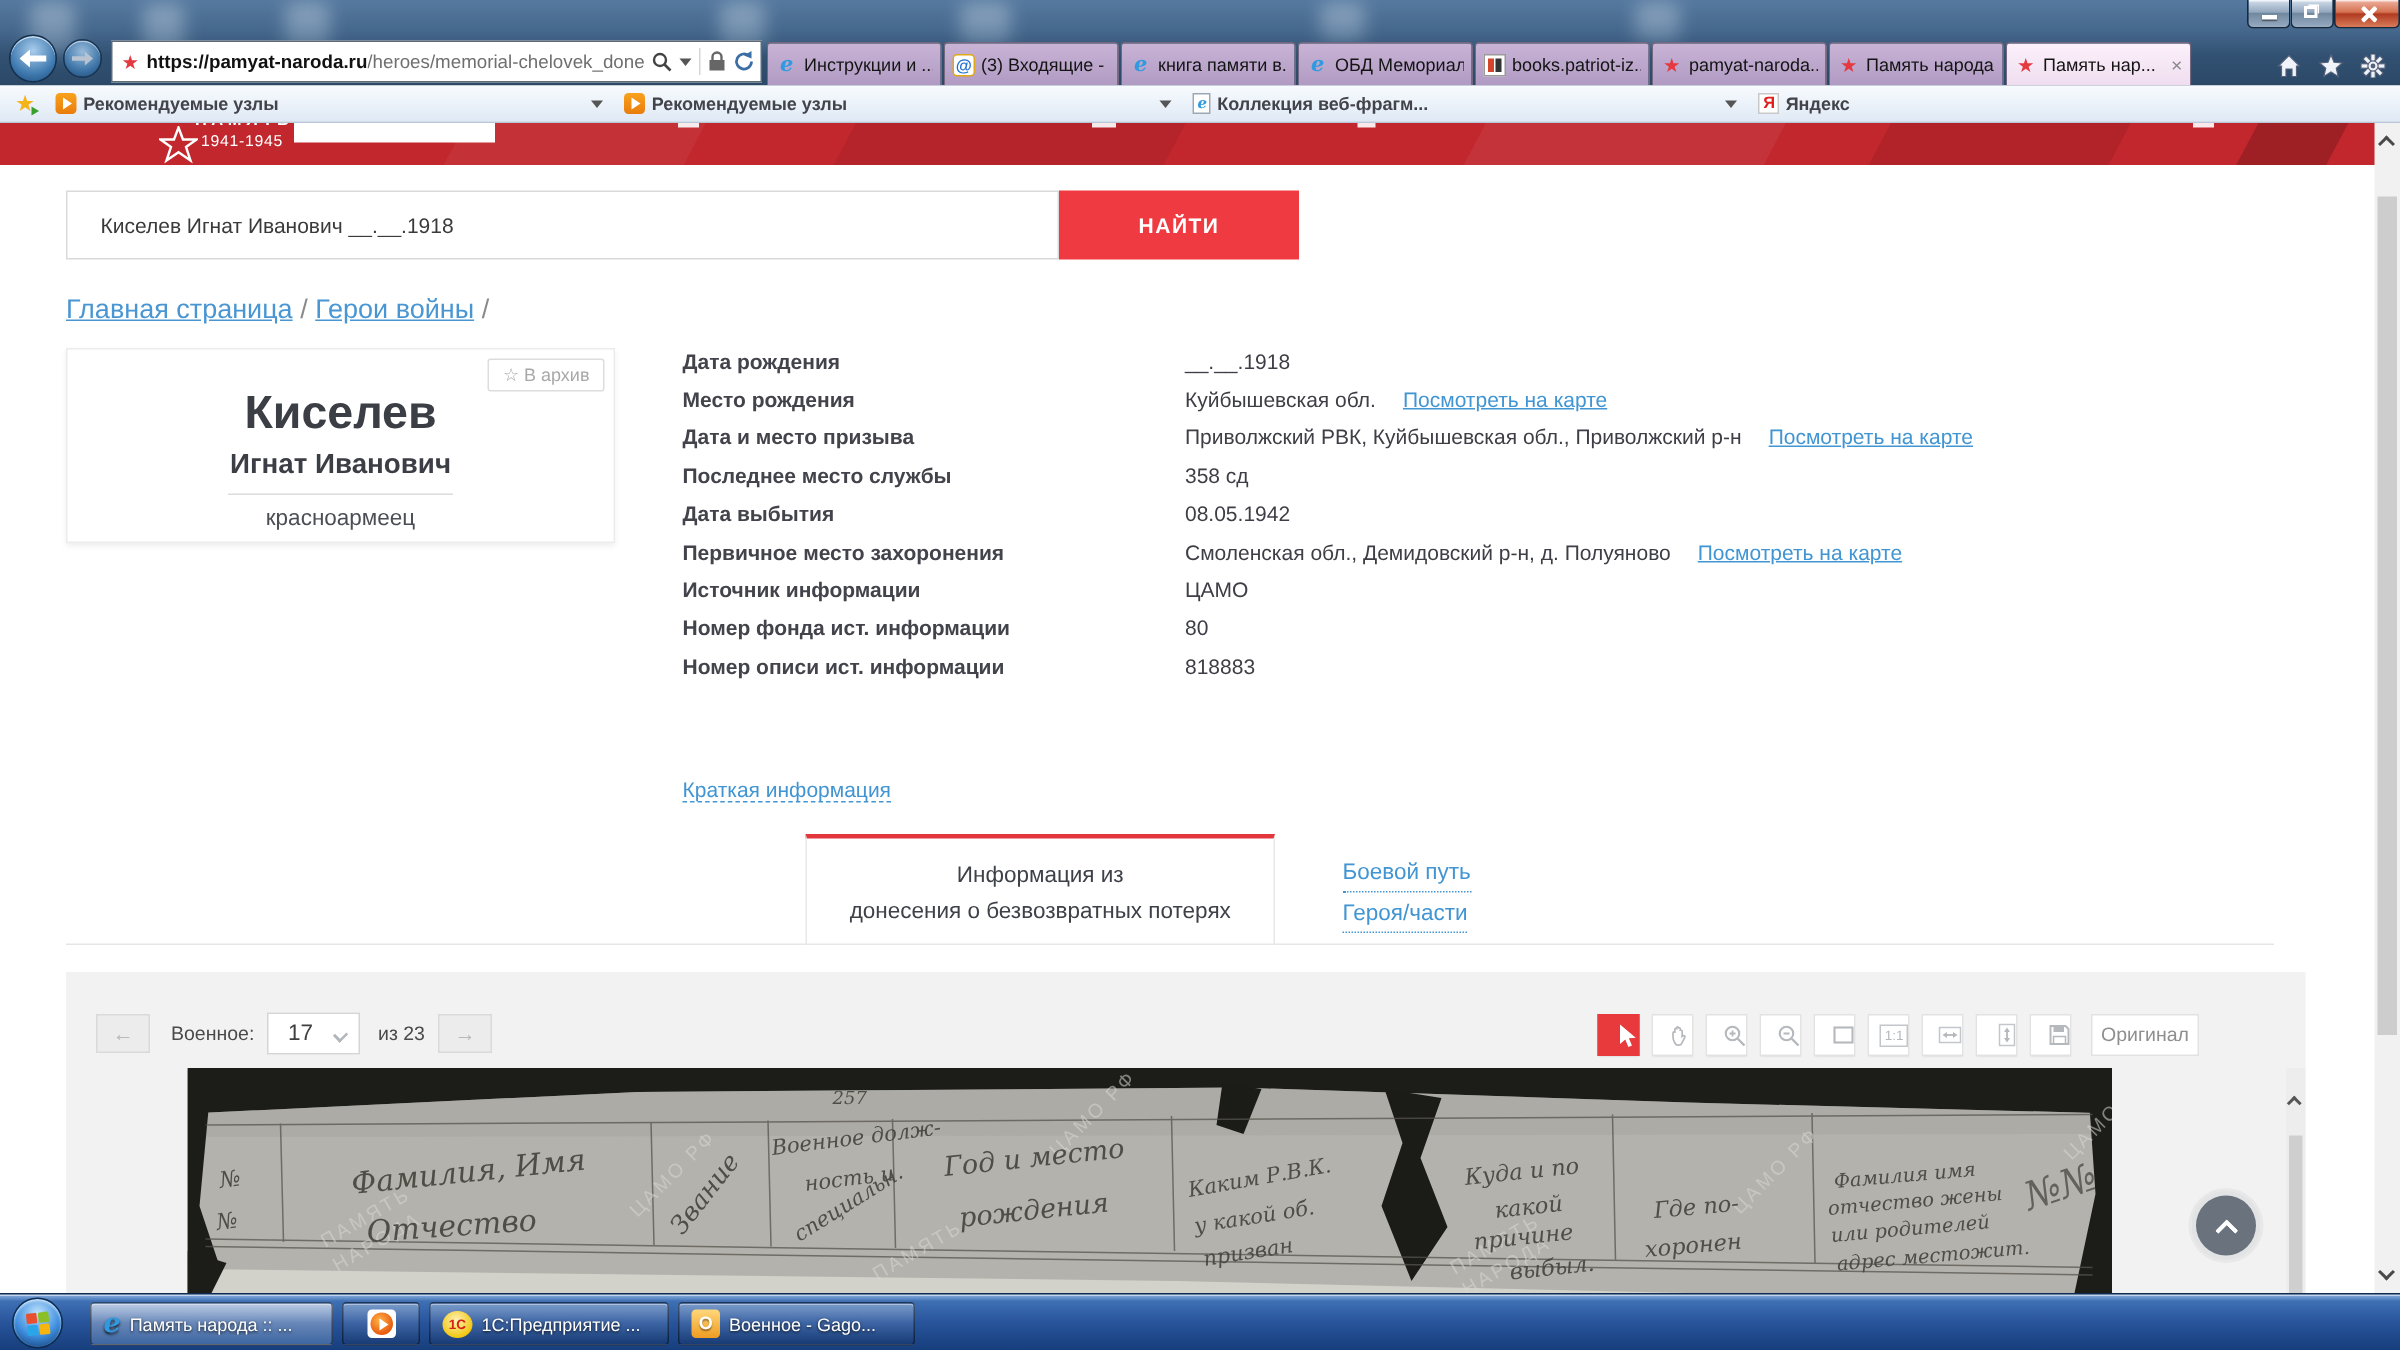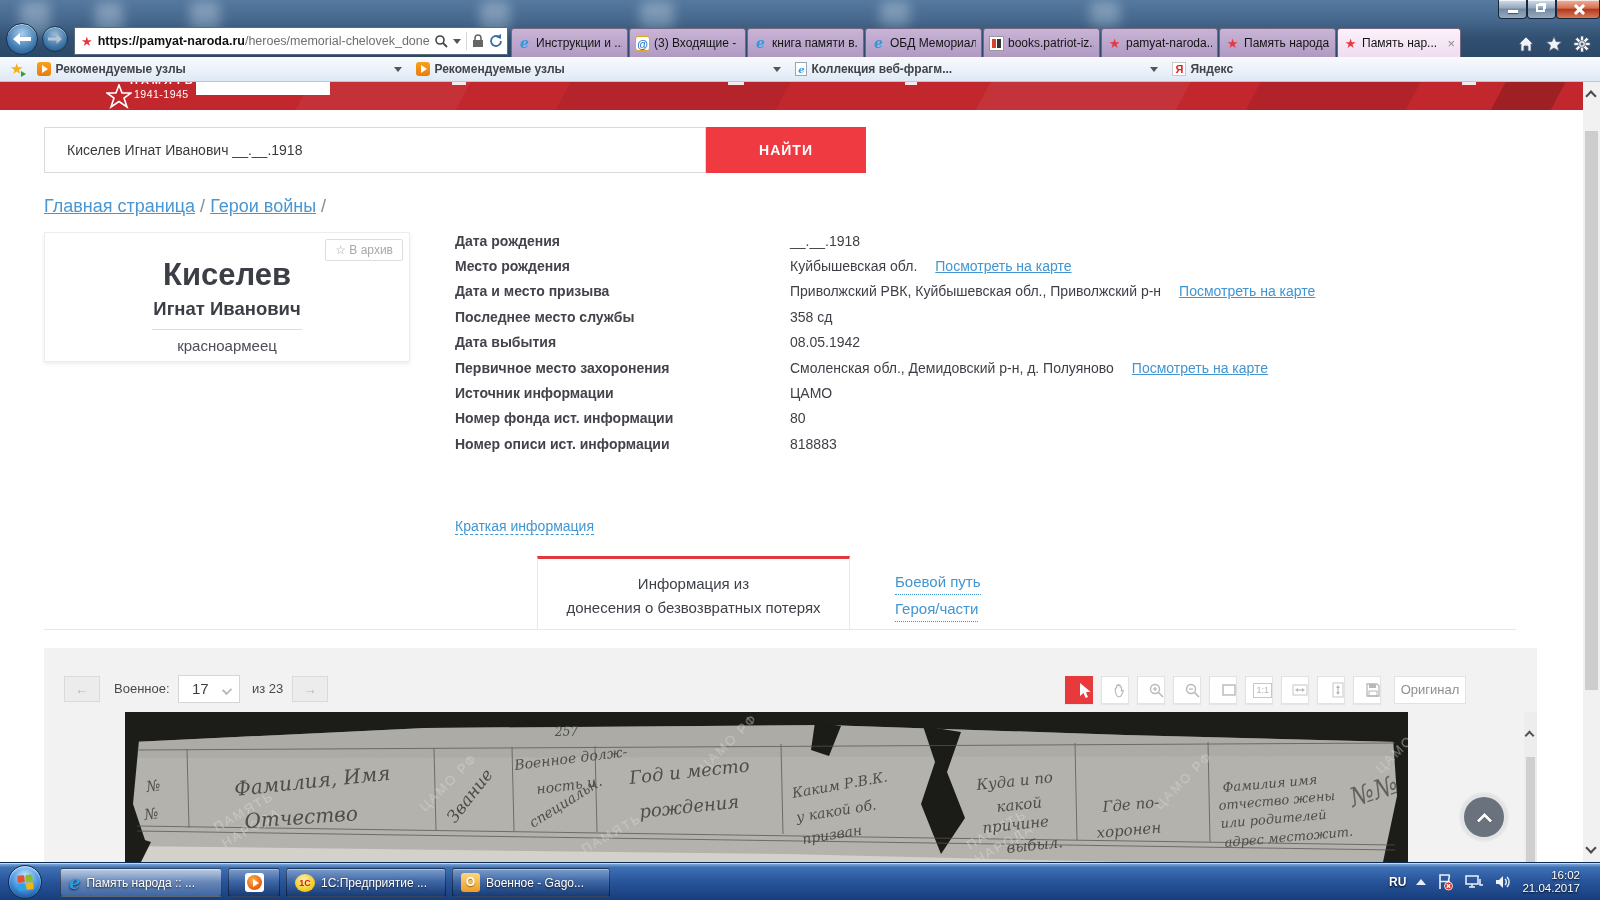--- a/index.html
+++ b/index.html
@@ -554,36 +554,13 @@
   </div>
   <div class="taskbtn" style="left:286px;width:160px">
     <span class="ic-1c">1С</span>
     <span class="tlab">1С:Предприятие ...</span>
   </div>
   <div class="taskbtn" style="left:452px;width:158px">
     <span class="ic-outlook">O</span>
     <span class="tlab">Военное - Gago...</span>
   </div>
 
-  <div id="tray">
-    <span id="tray-lang">RU</span>
-    <i class="tri-up"></i>
-    <svg width="18" height="18" viewBox="0 0 18 18">
-        <path d="M4 16 L4 2 L13 2 C14.5 4.5 11.5 5.5 13 8.5 L4 8.5" fill="none" stroke="#eef3f8" stroke-width="1.6"></path>
-        <circle cx="12.5" cy="13" r="4" fill="#d63427" stroke="#fff" stroke-width=".8"></circle>
-        <path d="M10.8 11.3 L14.2 14.7 M14.2 11.3 L10.8 14.7" stroke="#fff" stroke-width="1.3"></path>
-      </svg>
-    <svg width="20" height="18" viewBox="0 0 20 18">
-        <rect x="2" y="3" width="12" height="8" fill="none" stroke="#eef3f8" stroke-width="1.5"></rect>
-        <line x1="5" y1="14" x2="11" y2="14" stroke="#eef3f8" stroke-width="1.5"></line>
-        <line x1="8" y1="11" x2="8" y2="14" stroke="#eef3f8" stroke-width="1.5"></line>
-        <path d="M16 6 L16 12 L19 12" fill="none" stroke="#eef3f8" stroke-width="1.5"></path>
-      </svg>
-    <svg width="18" height="18" viewBox="0 0 18 18">
-        <path d="M2 7 L5 7 L9 3 L9 15 L5 11 L2 11 Z" fill="#eef3f8"></path>
-        <path d="M11 6 a4 4 0 0 1 0 6 M13 4 a7 7 0 0 1 0 10" fill="none" stroke="#eef3f8" stroke-width="1.4"></path>
-      </svg>
-    <div id="clock">
-      <div>16:02</div>
-      <div>21.04.2017</div>
-    </div>
-  </div>
 </div>
 
 </body></html>

